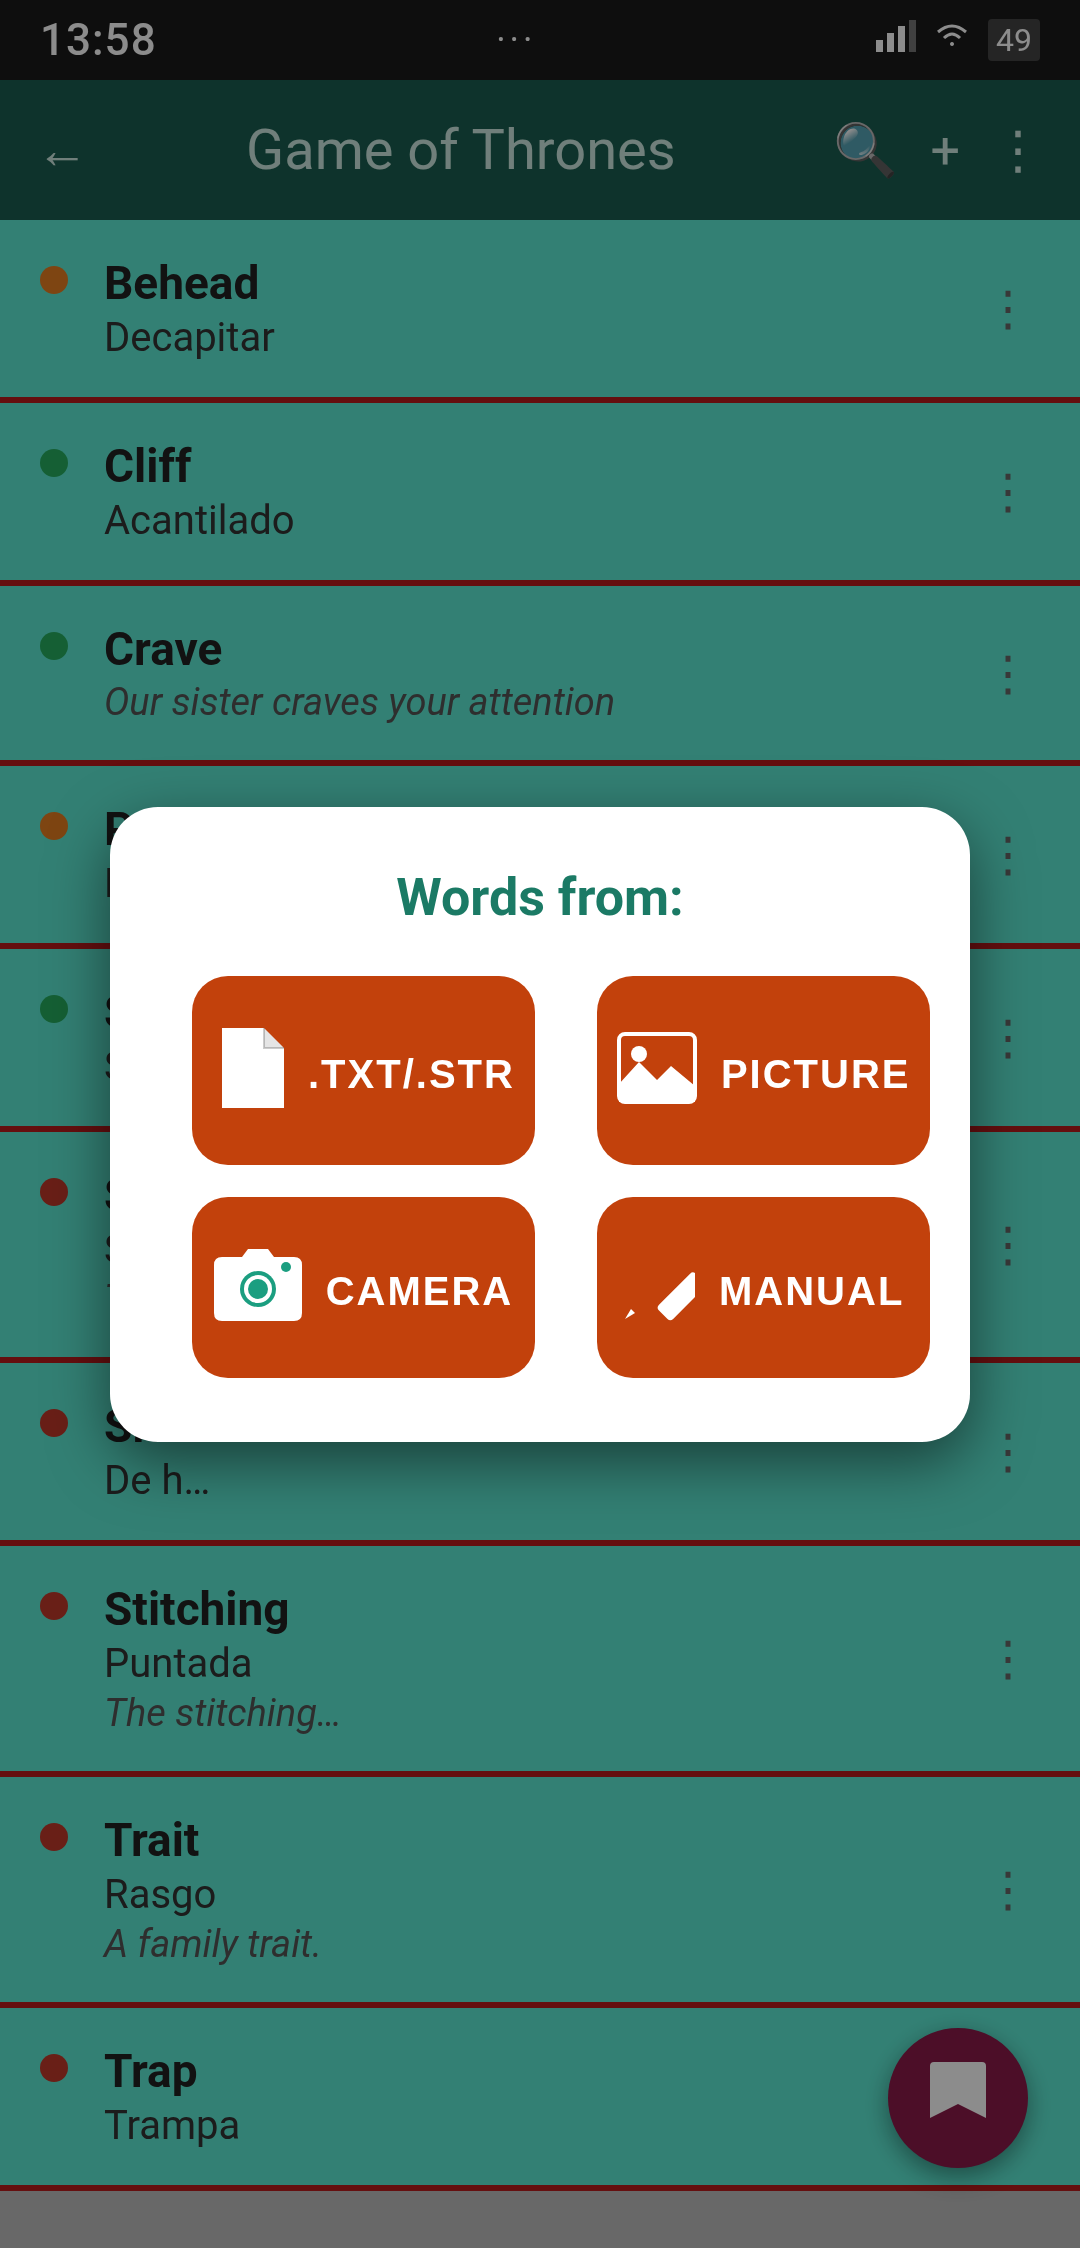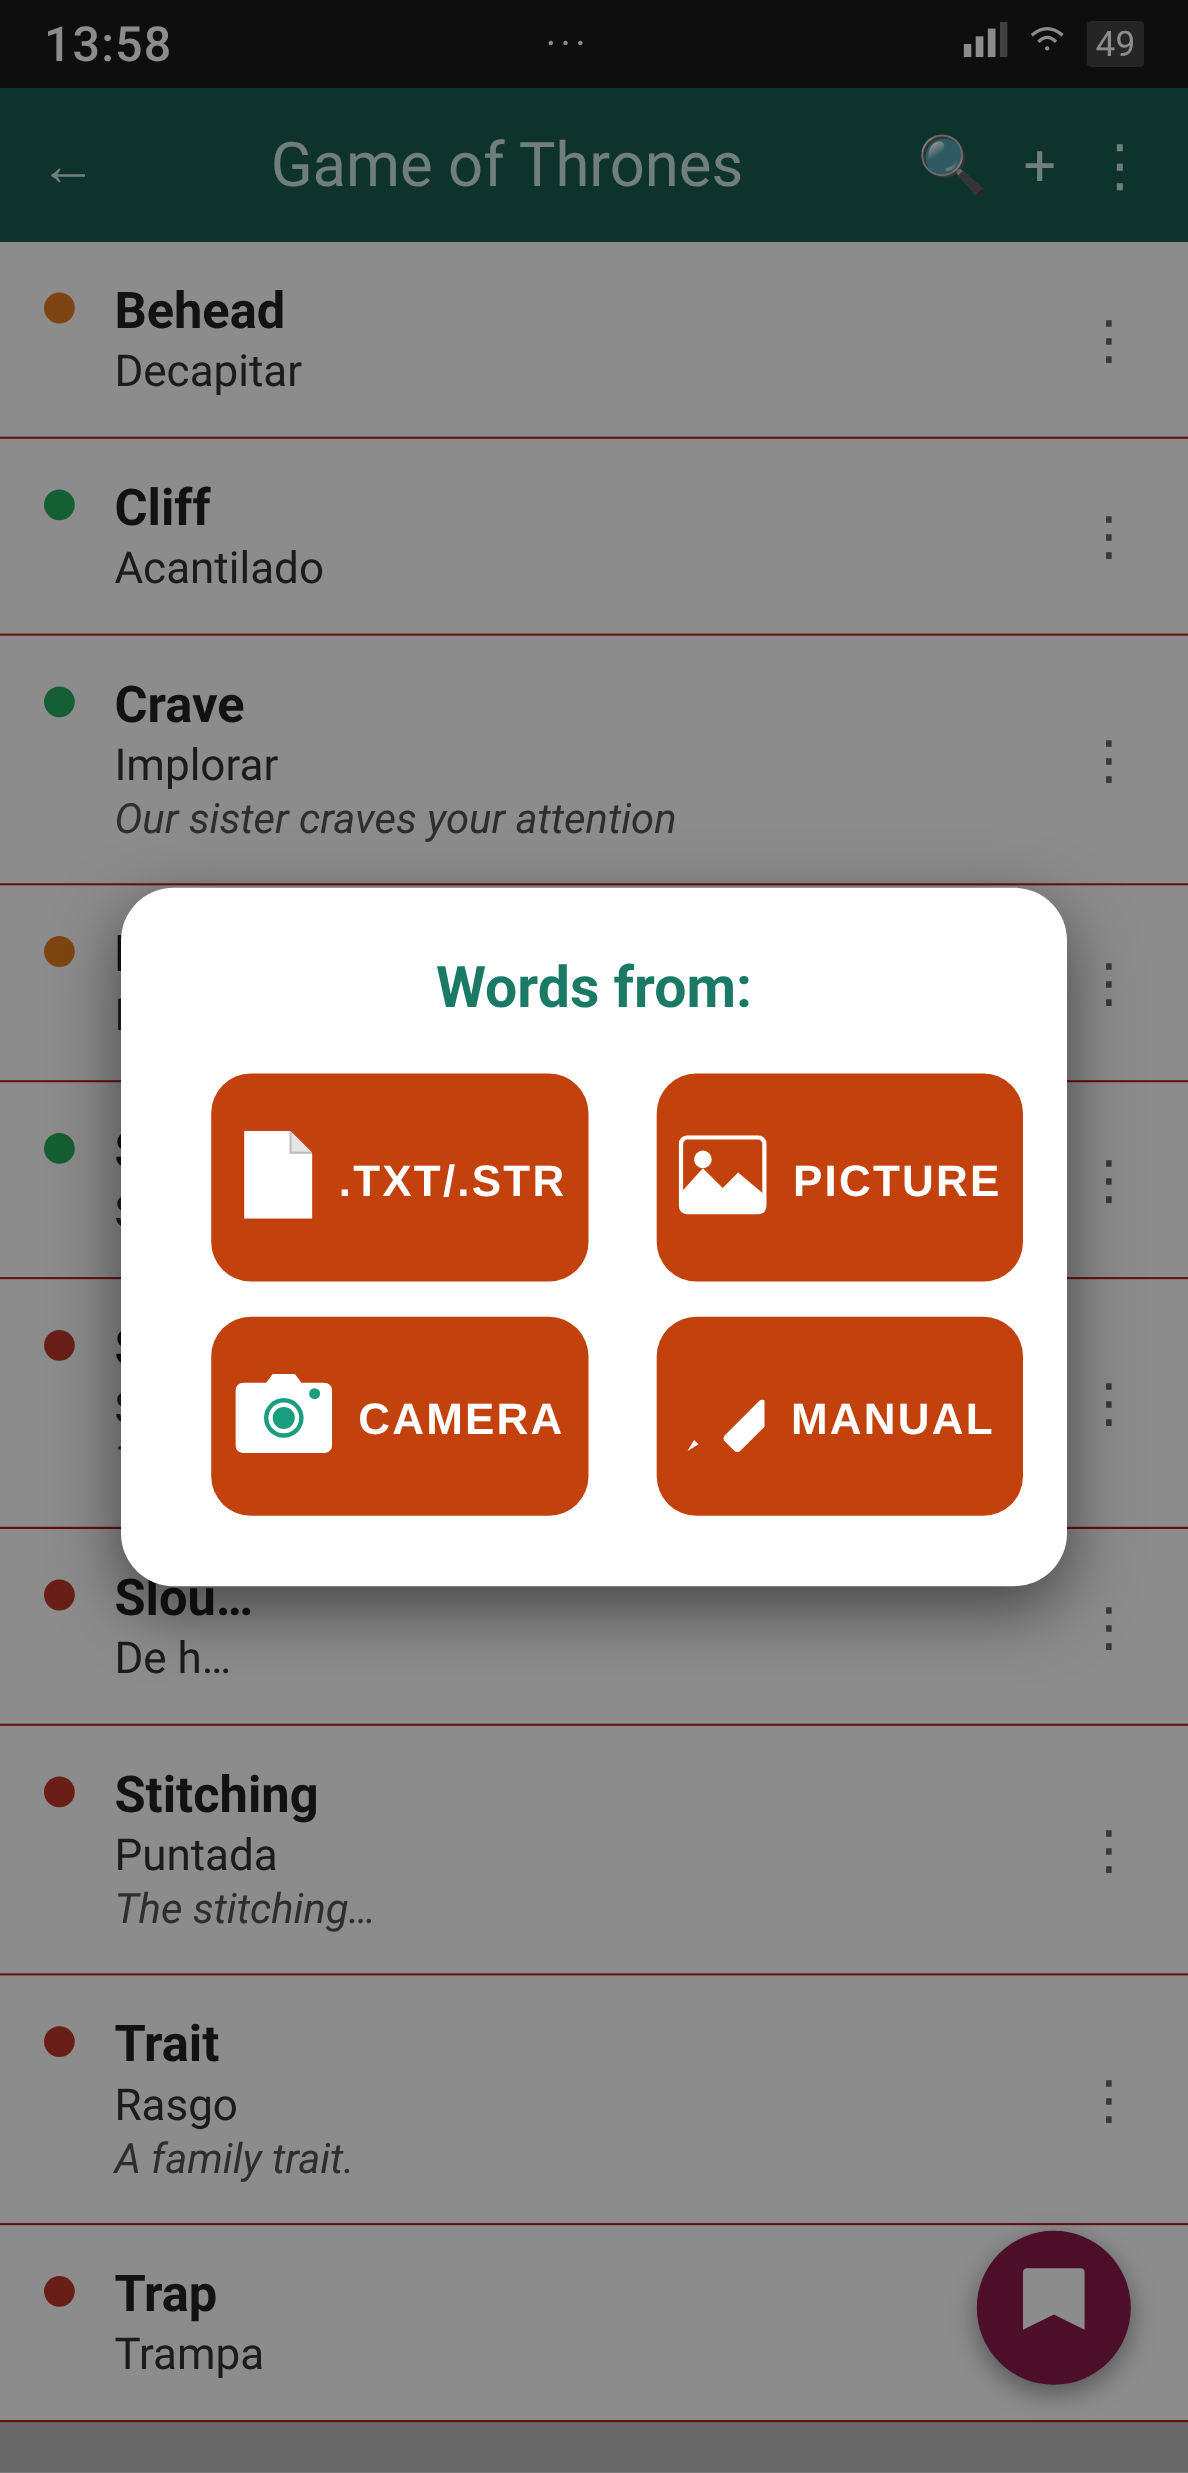--- a/index.html
+++ b/index.html
@@ -77,22 +77,22 @@
       right: 0;
       bottom: 0;
       background: #bdbdbd;
       overflow: hidden;
     }
 
     .list-item {
       display: flex;
       align-items: flex-start;
       padding: 36px 40px;
-      background: #ffffff;
-      border-bottom: 2px solid #b91c1c;
+      background: #5eead4;
+      border-bottom: 6px solid #b91c1c;
       position: relative;
     }
     .list-item-dot {
       width: 28px;
       height: 28px;
       border-radius: 50%;
       margin-top: 10px;
       margin-right: 36px;
       flex-shrink: 0;
     }
@@ -259,21 +259,20 @@
         <div class="list-item-title">Cliff</div>
         <div class="list-item-subtitle">Acantilado</div>
 
       </div>
       <div class="list-item-menu">⋮</div>
     </div>
     <div class="list-item">
       <div class="list-item-dot" style="background:#27ae60;"></div>
       <div class="list-item-content">
         <div class="list-item-title">Crave</div>
-        <div class="list-item-subtitle">Implorar</div>
         <div class="list-item-example">Our sister craves your attention</div>
       </div>
       <div class="list-item-menu">⋮</div>
     </div>
     <div class="list-item">
       <div class="list-item-dot" style="background:#e67e22;"></div>
       <div class="list-item-content">
         <div class="list-item-title">Prom…</div>
         <div class="list-item-subtitle">Prop…</div>
 

